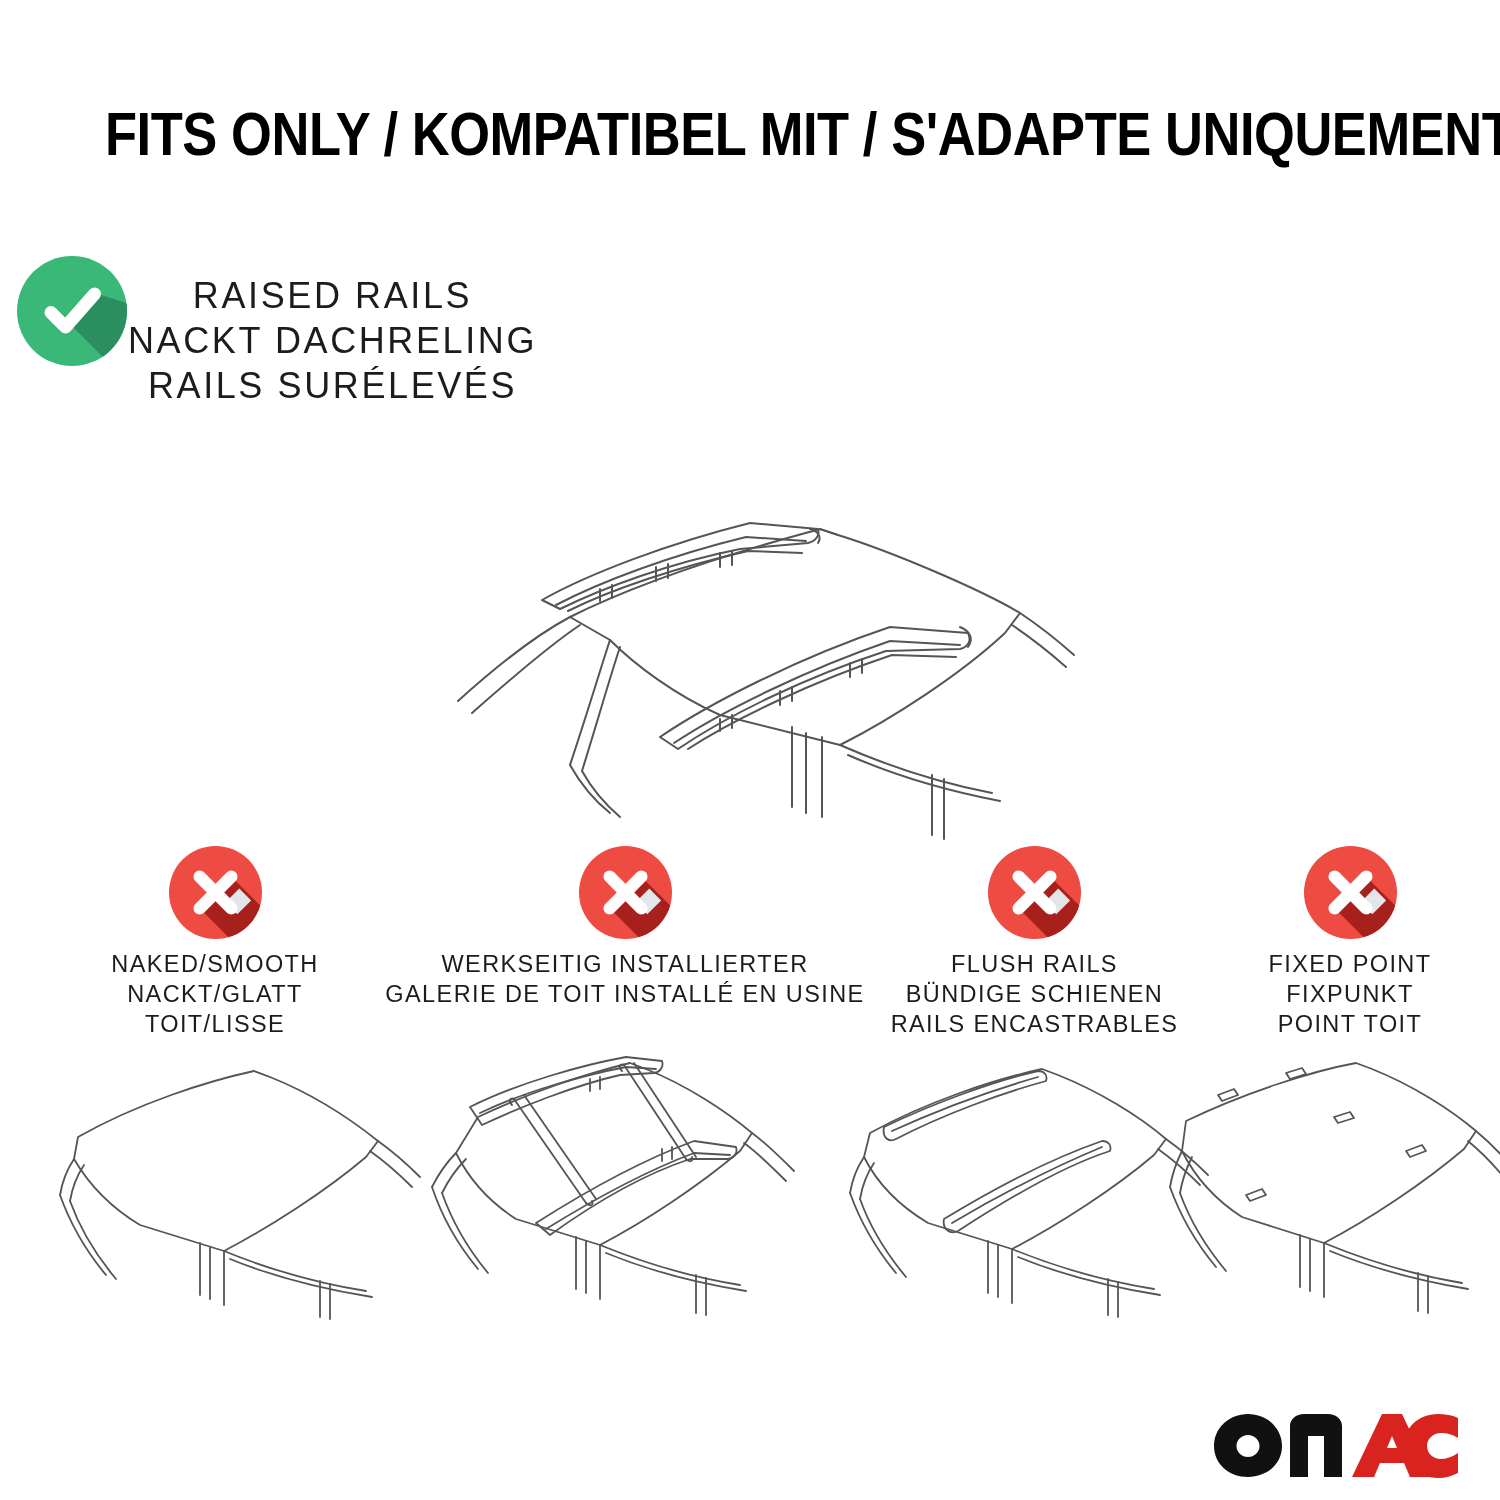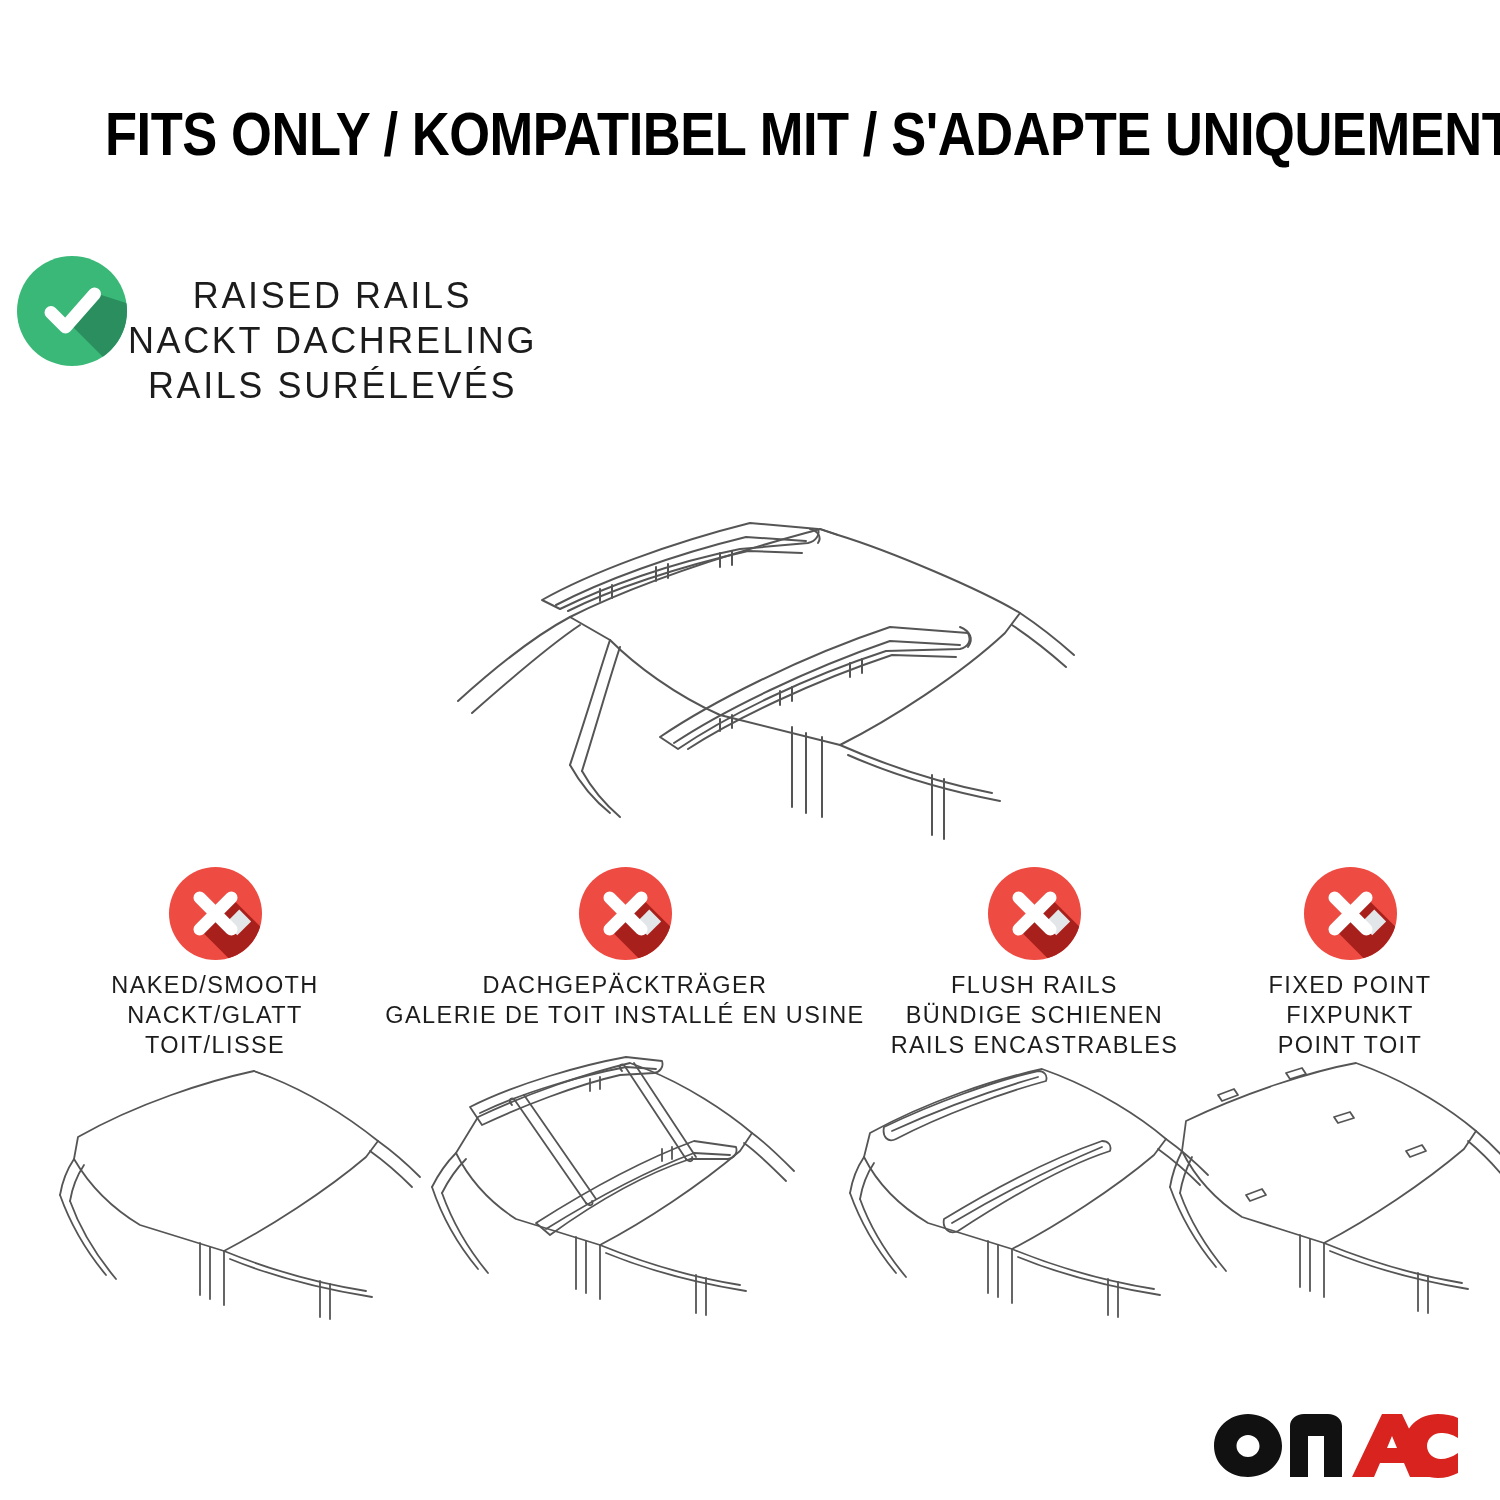--- a/index.html
+++ b/index.html
@@ -67,21 +67,21 @@
     left: 420px;
     top: 505px;
     width: 672px;
     height: 340px;
   }
 
   
   .grid {
     position: absolute;
     left: 0;
-    top: 866px;
+    top: 845px;
     width: 1208px;
     height: 260px;
   }
   .cell {
     position: absolute;
     top: 0;
     display: flex;
     flex-direction: column;
     align-items: center;
   }
@@ -255,21 +255,21 @@
           <path d="M48 48 L64 32 L118 86 L86 118 L32 64 Z" fill="#A8201C"></path>
           <path d="M58 58 L72 44 L84 56 L70 70 Z" fill="#E3E6E8"></path>
         </g>
         <g stroke="#FFFFFF" stroke-width="12.5" stroke-linecap="round">
           <line x1="32" y1="32" x2="64" y2="64"></line>
           <line x1="64" y1="32" x2="32" y2="64"></line>
         </g>
       </svg>
     </div>
     <div class="cell-labels">
-      <div class="lbl">DACHGEPÄCKTRÄGER</div>
+      <div class="lbl">WERKSEITIG INSTALLIERTER</div>
       <div class="lbl">GALERIE DE TOIT INSTALLÉ EN USINE</div>
     </div>
   </div>
 
   <div class="cell c2">
     <div class="cell-icon">
       <svg viewBox="0 0 96 96" width="95" height="95" aria-hidden="true">
         <defs>
             <clipPath id="xc2">
               <circle cx="48" cy="48" r="47"></circle>

